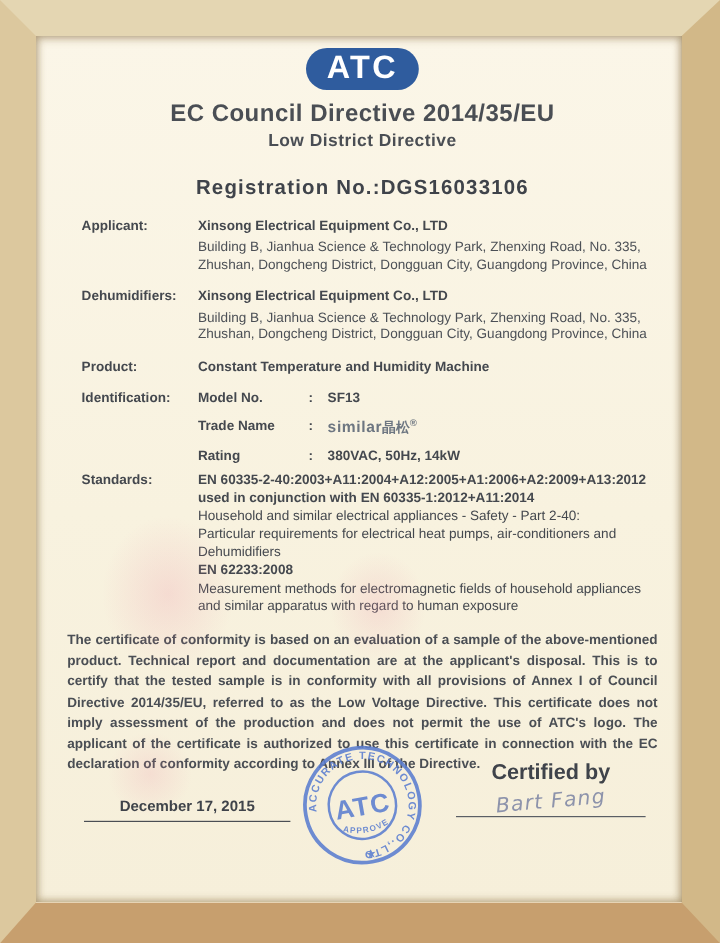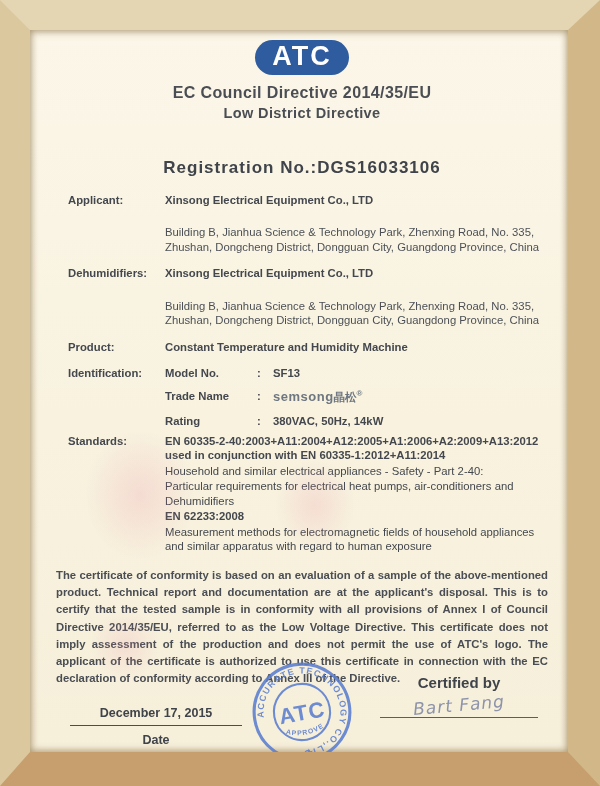--- a/index.html
+++ b/index.html
@@ -32,47 +32,47 @@
     display:inline-block;margin-top:4px;
     background:#2f5c9e;color:#fff;
     font-weight:bold;font-size:27px;letter-spacing:2px;
     padding:1px 17px 3px 17px;border-radius:20px;
   }
   .title{
     font-size:29px;font-weight:bold;color:#3f434a;
     letter-spacing:10px;margin-top:-7px;white-space:nowrap;
   }
   .subtitle{font-size:14.5px;font-weight:bold;margin-top:7px;color:#4a4e54;}
-  .dir1{font-size:16px;font-weight:bold;margin-top:9px;color:#4a4e54;letter-spacing:.4px;}
+  .dir1{font-size:20px;font-weight:bold;margin-top:9px;color:#4a4e54;letter-spacing:.4px;}
   .dir2{font-size:14.5px;font-weight:bold;margin-top:3px;color:#4a4e54;letter-spacing:.4px;}
-  .reg{font-size:17px;font-weight:bold;margin-top:37px;color:#3f434a;letter-spacing:1px;}
+  .reg{font-size:17px;font-weight:bold;margin-top:21px;color:#3f434a;letter-spacing:1px;}
 
   .rows{margin-top:15px;}
   .row{display:flex;padding-left:12px;margin-bottom:12px;font-size:11.3px;line-height:1.28;}
   .row-label{width:97px;flex:0 0 97px;font-weight:bold;}
   .row-content{flex:1;}
   .co-name{font-weight:bold;}
-  .co-addr{margin-top:18px;font-weight:normal;color:#4c5056;}
+  .co-addr{margin-top:3px;font-weight:normal;color:#4c5056;}
   .bold{font-weight:bold;}
   .id-sub{display:flex;margin-bottom:8px;}
   .id-name{width:92px;flex:0 0 92px;font-weight:bold;}
   .id-colon{width:16px;flex:0 0 16px;font-weight:bold;}
   .id-value{font-weight:bold;}
   .tradename{color:#6d7681;font-size:13px;letter-spacing:.5px;font-weight:bold;}
   .tradename .cjk{font-size:11.5px;letter-spacing:0;}
   .tradename sup{font-size:8px;}
   .std-line{margin-bottom:1px;}
   .declaration{
     margin-top:12px;font-size:11.3px;font-weight:bold;color:#4a4e54;
     text-align:justify;line-height:1.53;
   }
   .sign-area{position:relative;height:102px;margin-top:2px;}
   .stamp{position:absolute;left:50%;margin-left:-52px;top:-30px;width:104px;height:104px;transform:rotate(-10deg);opacity:.88;z-index:3;}
   .certified{position:absolute;right:10px;top:-16px;width:158px;text-align:center;}
-  .certified-label{font-size:15px;font-weight:bold;color:#3f434a;}
+  .certified-label{font-size:18px;font-weight:bold;color:#3f434a;}
   .signature{
     font-family:"DejaVu Sans", sans-serif;font-style:italic;
     font-size:17px;color:#8d93ab;transform:rotate(-5deg);
     margin-top:4px;letter-spacing:1px;
   }
   .sig-line{border-bottom:1.4px solid #5a5e64;margin-top:2px;}
   .date-block{position:absolute;left:14px;top:16px;width:172px;text-align:center;}
   .date-value{font-size:12.5px;font-weight:bold;color:#3f434a;border-bottom:1.6px solid #4a4e54;padding-bottom:5px;}
   .date-label{font-size:12.5px;font-weight:bold;margin-top:7px;color:#3f434a;}
 </style>
@@ -118,21 +118,21 @@
         <div class="row-label">Identification:</div>
         <div class="row-content">
           <div class="id-sub">
             <span class="id-name">Model No.</span>
             <span class="id-colon">:</span>
             <span class="id-value">SF13</span>
           </div>
           <div class="id-sub">
             <span class="id-name">Trade Name</span>
             <span class="id-colon">:</span>
-            <span class="id-value tradename"><span>semsong</span><span class="cjk">晶松</span><sup>®</sup></span>
+            <span class="id-value tradename"><span>similar</span><span class="cjk">晶松</span><sup>®</sup></span>
           </div>
           <div class="id-sub" style="margin-bottom:0;">
             <span class="id-name">Rating</span>
             <span class="id-colon">:</span>
             <span class="id-value">380VAC, 50Hz, 14kW</span>
           </div>
         </div>
       </div>
 
       <div class="row" style="margin-bottom:0;">
@@ -162,21 +162,20 @@
         </text>
         <text x="50" y="58" text-anchor="middle" font-size="21" font-weight="bold" letter-spacing="1" fill="#5b7ed0" font-family="Liberation Sans, sans-serif">ATC</text>
         <text font-size="6.6" font-weight="bold" letter-spacing="1" fill="#5b7ed0" font-family="Liberation Sans, sans-serif">
           <textPath href="#apprPath" startOffset="2">APPROVED</textPath>
         </text>
         <text x="50" y="93" text-anchor="middle" font-size="10" fill="#5b7ed0">★</text>
       </svg>
 
       <div class="date-block">
         <div class="date-value">December 17, 2015</div>
-        <div class="date-label">Date</div>
       </div>
 
       <div class="certified">
         <div class="certified-label">Certified by</div>
         <div class="signature">Bart Fang</div>
         <div class="sig-line"></div>
       </div>
     </div>
 
   </div>

